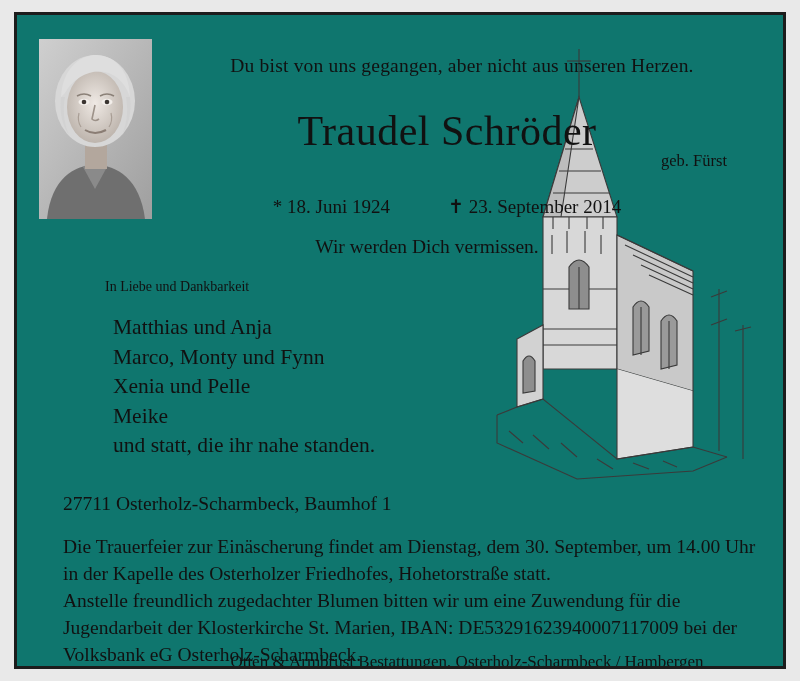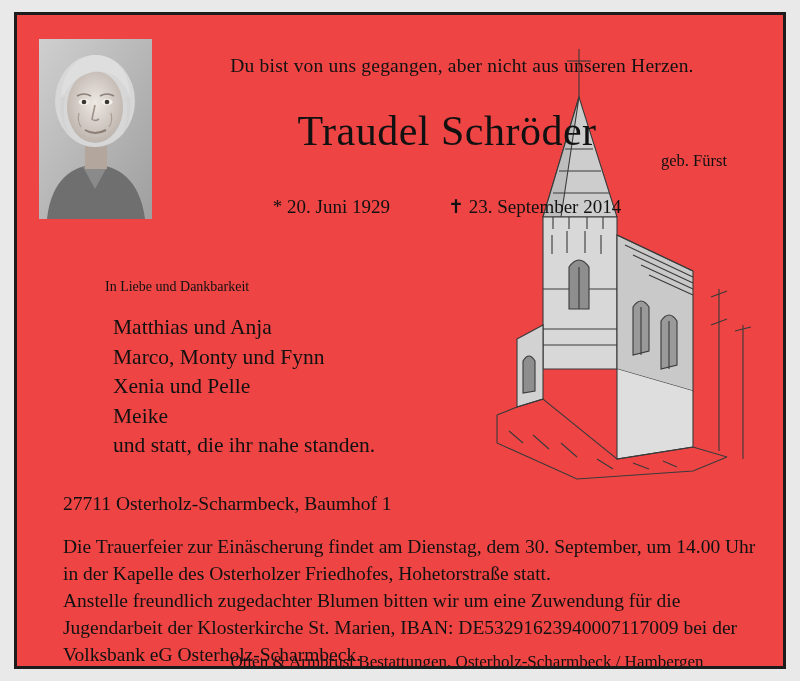--- a/index.html
+++ b/index.html
@@ -20,21 +20,21 @@
     height: 681px;
     background: #e9e9e9;
     box-sizing: border-box;
   }
   .notice {
     position: absolute;
     left: 14px;
     top: 12px;
     width: 772px;
     height: 657px;
-    background: #ef4444;
+    background: #0f766e;
     border: 3px solid #1c1c1c;
     box-sizing: border-box;
     overflow: hidden;
   }
   
   .portrait {
     position: absolute;
     left: 22px;
     top: 24px;
     width: 113px;
@@ -236,22 +236,23 @@
           <path d="M86 290 L160 290 M86 306 L160 306 M86 250 L112 250 M132 250 L160 250"></path>
           <path d="M96 178 L96 190 M112 178 L112 190 M130 178 L130 190 M146 178 L146 190"></path>
         </g>
       </svg>
     </div>
 
     <div class="top-line">Du bist von uns gegangen, aber nicht aus unseren Herzen.</div>
     <div class="name">Traudel Schröder</div>
     <div class="born-name">geb. Fürst</div>
     <div class="dates">
-      <span>* 20. Juni 1929</span><span class="gap"></span><span>✝ 23. September 2014</span>
-    </div>
+      <span>* 18. Juni 1924</span><span class="gap"></span><span>✝ 23. September 2014</span>
+    </div>
+    <div class="miss-line">Wir werden Dich vermissen.</div>
 
     <div class="in-love">In Liebe und Dankbarkeit</div>
     <div class="family">
       <div>Matthias und Anja</div>
       <div>Marco, Monty und Fynn</div>
       <div>Xenia und Pelle</div>
       <div>Meike</div>
       <div>und statt, die ihr nahe standen.</div>
     </div>
 

